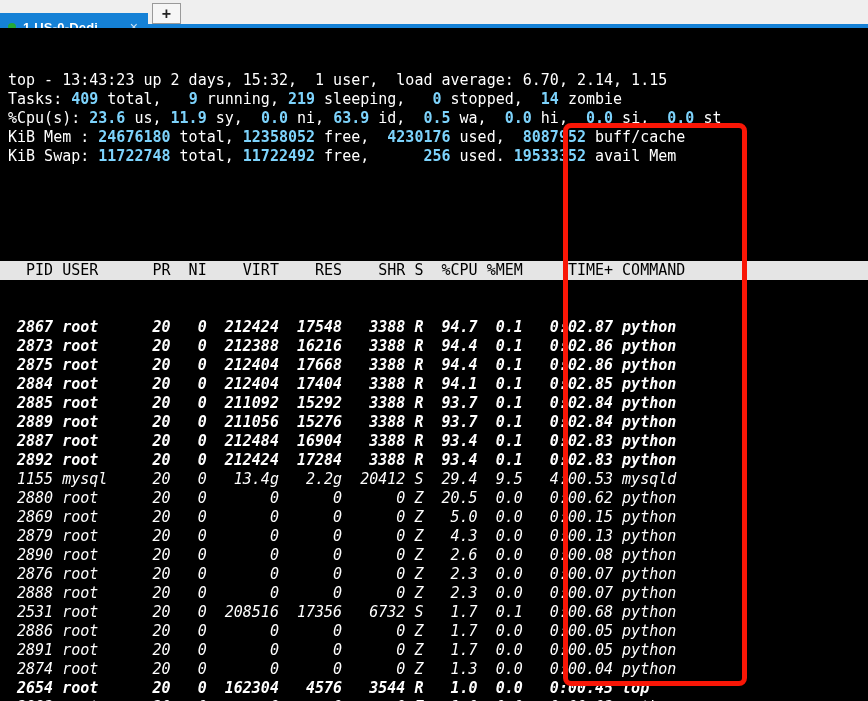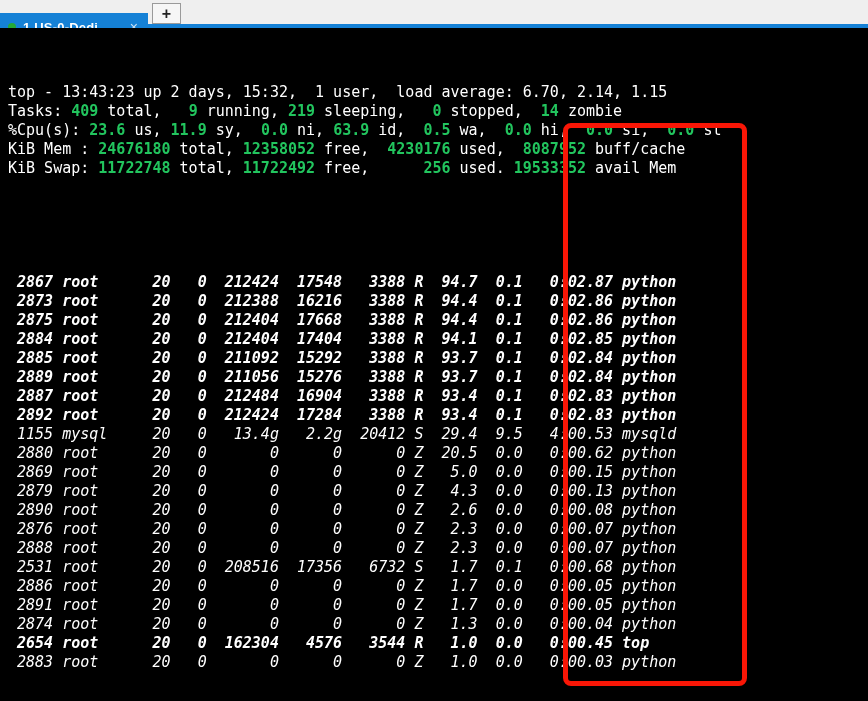--- a/index.html
+++ b/index.html
@@ -23,24 +23,24 @@
     background:#f6f6f6; border:1px solid #9a9a9a;
     display:flex; align-items:center; justify-content:center;
     font-size:16px; font-weight:bold; color:#222;
   }
 
   
   .terminal {
     position:absolute; left:0; top:28px; width:868px; height:673px;
     background:var(--terminal-bg,#000); color:var(--terminal-fg,#fff);
     font-family:"DejaVu Sans Mono", monospace; font-size:15px; line-height:19px;
-    padding:17px 0 0 8px; white-space:pre; font-variant-ligatures:none;
+    padding:5px 0 0 8px; white-space:pre; font-variant-ligatures:none;
   }
   .line { height:19px; }
-  .line b, .row b { font-weight:bold; color:#22c55e; }
+  .line b, .row b { font-weight:bold; color:#7dd3fc; }
   .hdr {
     background:var(--header-bg,#e5e5e5); color:#000;
     margin-left:-8px; padding-left:8px; width:868px; height:19px;
   }
   .row { height:19px;font-style:italic; }
   .row.bold { font-weight:bold; }
 
   
   .annotation {
     position:absolute; border-style:solid; border-radius:8px;
@@ -56,16 +56,17 @@
     <span class="tab-dot"></span>
     <span class="tab-title"><span class="u">1</span> <span>US-0-Dedi</span></span>
     <span class="tab-close">×</span>
   </div>
   <div class="newtab">+</div>
 </div>
 
 <div class="terminal">
   <div id="summary"><div class="line"><span>top - 13:43:23 up 2 days, 15:32,  1 user,  load average: 6.70, 2.14, 1.15</span></div><div class="line"><span>Tasks: </span><b>409</b><span> total,   </span><b>9</b><span> running, </span><b>219</b><span> sleeping,   </span><b>0</b><span> stopped,  </span><b>14</b><span> zombie</span></div><div class="line"><span>%Cpu(s): </span><b>23.6</b><span> us, </span><b>11.9</b><span> sy,  </span><b>0.0</b><span> ni, </span><b>63.9</b><span> id,  </span><b>0.5</b><span> wa,  </span><b>0.0</b><span> hi,  </span><b>0.0</b><span> si,  </span><b>0.0</b><span> st</span></div><div class="line"><span>KiB Mem : </span><b>24676180</b><span> total, </span><b>12358052</b><span> free,  </span><b>4230176</b><span> used,  </span><b>8087952</b><span> buff/cache</span></div><div class="line"><span>KiB Swap: </span><b>11722748</b><span> total, </span><b>11722492</b><span> free,      </span><b>256</b><span> used. </span><b>19533352</b><span> avail Mem</span></div></div>
   <div class="line"> </div>
+  <div class="line hdr" id="table-header">  PID USER      PR  NI    VIRT    RES    SHR S  %CPU %MEM     TIME+ COMMAND</div>
   <div id="rows"><div class="row bold"> 2867 root      20   0  212424  17548   3388 R  94.7  0.1   0:02.87 python</div><div class="row bold"> 2873 root      20   0  212388  16216   3388 R  94.4  0.1   0:02.86 python</div><div class="row bold"> 2875 root      20   0  212404  17668   3388 R  94.4  0.1   0:02.86 python</div><div class="row bold"> 2884 root      20   0  212404  17404   3388 R  94.1  0.1   0:02.85 python</div><div class="row bold"> 2885 root      20   0  211092  15292   3388 R  93.7  0.1   0:02.84 python</div><div class="row bold"> 2889 root      20   0  211056  15276   3388 R  93.7  0.1   0:02.84 python</div><div class="row bold"> 2887 root      20   0  212484  16904   3388 R  93.4  0.1   0:02.83 python</div><div class="row bold"> 2892 root      20   0  212424  17284   3388 R  93.4  0.1   0:02.83 python</div><div class="row"> 1155 mysql     20   0   13.4g   2.2g  20412 S  29.4  9.5   4:00.53 mysqld</div><div class="row"> 2880 root      20   0       0      0      0 Z  20.5  0.0   0:00.62 python</div><div class="row"> 2869 root      20   0       0      0      0 Z   5.0  0.0   0:00.15 python</div><div class="row"> 2879 root      20   0       0      0      0 Z   4.3  0.0   0:00.13 python</div><div class="row"> 2890 root      20   0       0      0      0 Z   2.6  0.0   0:00.08 python</div><div class="row"> 2876 root      20   0       0      0      0 Z   2.3  0.0   0:00.07 python</div><div class="row"> 2888 root      20   0       0      0      0 Z   2.3  0.0   0:00.07 python</div><div class="row"> 2531 root      20   0  208516  17356   6732 S   1.7  0.1   0:00.68 python</div><div class="row"> 2886 root      20   0       0      0      0 Z   1.7  0.0   0:00.05 python</div><div class="row"> 2891 root      20   0       0      0      0 Z   1.7  0.0   0:00.05 python</div><div class="row"> 2874 root      20   0       0      0      0 Z   1.3  0.0   0:00.04 python</div><div class="row bold"> 2654 root      20   0  162304   4576   3544 R   1.0  0.0   0:00.45 top</div><div class="row"> 2883 root      20   0       0      0      0 Z   1.0  0.0   0:00.03 python</div></div>
 </div>
 
 <div class="annotation" id="annotation" style="left: 563px; top: 123px; width: 184px; height: 563px; border-width: 5px; border-color: rgb(249, 22, 6);"></div>
 
 </body></html>

